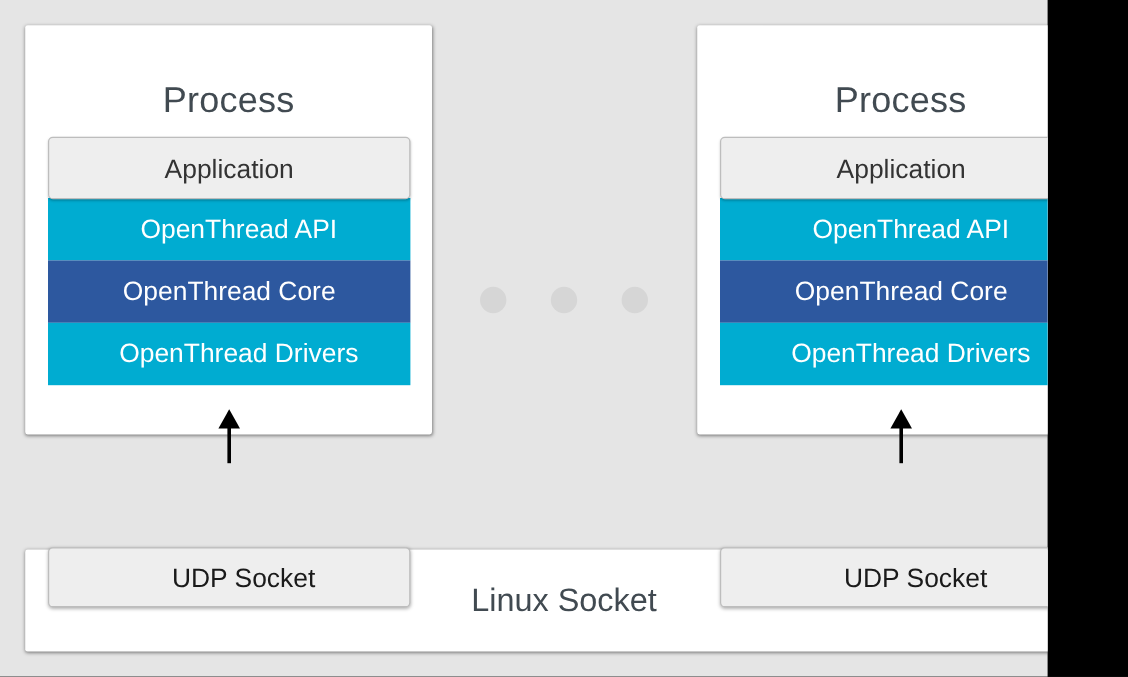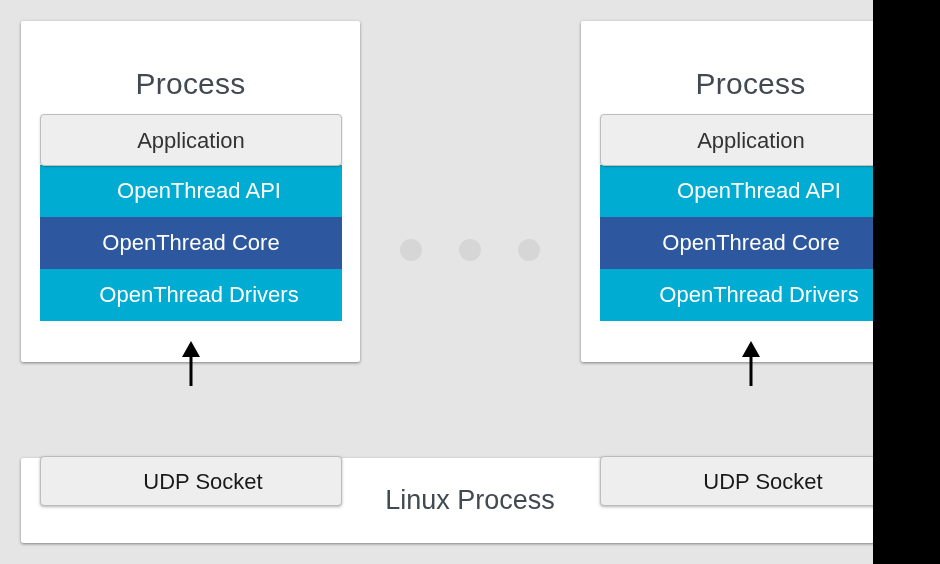--- a/index.html
+++ b/index.html
@@ -209,18 +209,18 @@
       <div class="layer layer-drivers">OpenThread Drivers</div>
     </div>
 
     <div class="arrow-up">
       <div class="head"></div>
       <div class="shaft"></div>
     </div>
   </div>
 
   <div class="kernel-panel"></div>
-  <div class="kernel-label">Linux Process</div>
+  <div class="kernel-label">Linux Socket</div>
 
   <div class="udp-socket left">UDP Socket</div>
   <div class="udp-socket right">UDP Socket</div>
 
 </div>
 
 </body></html>

